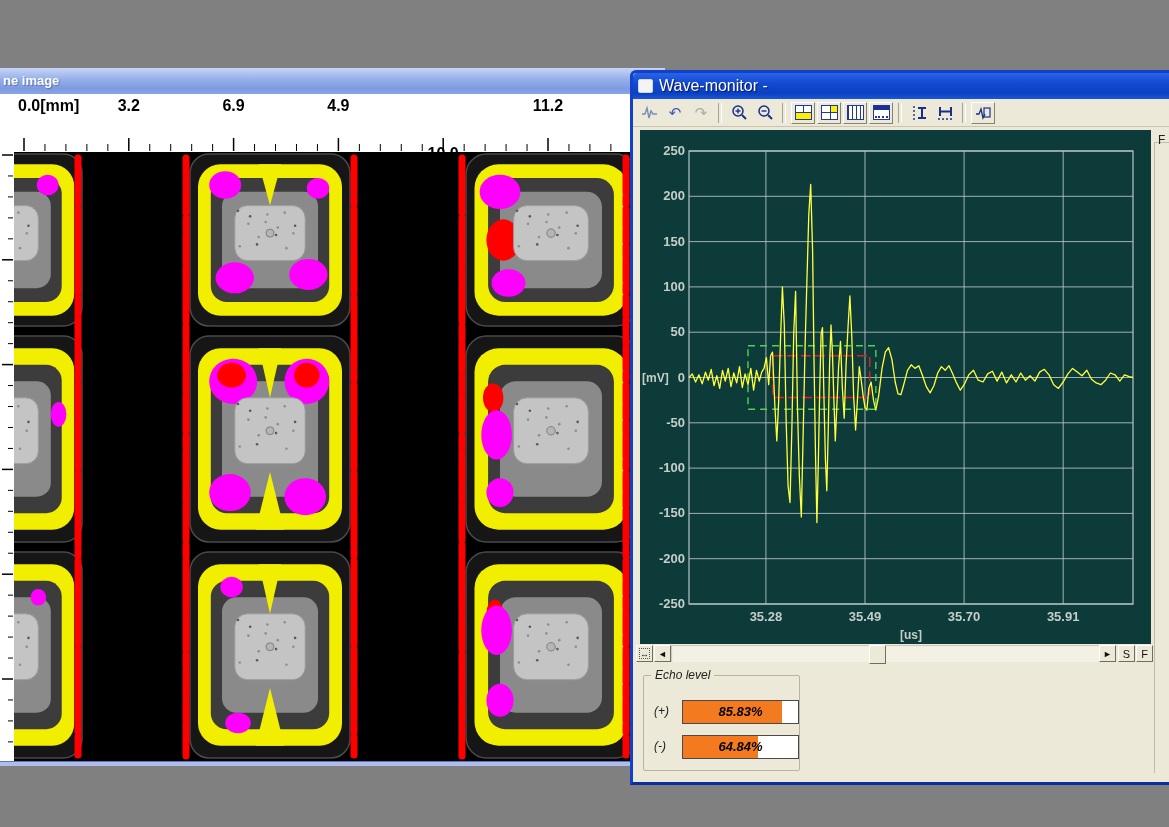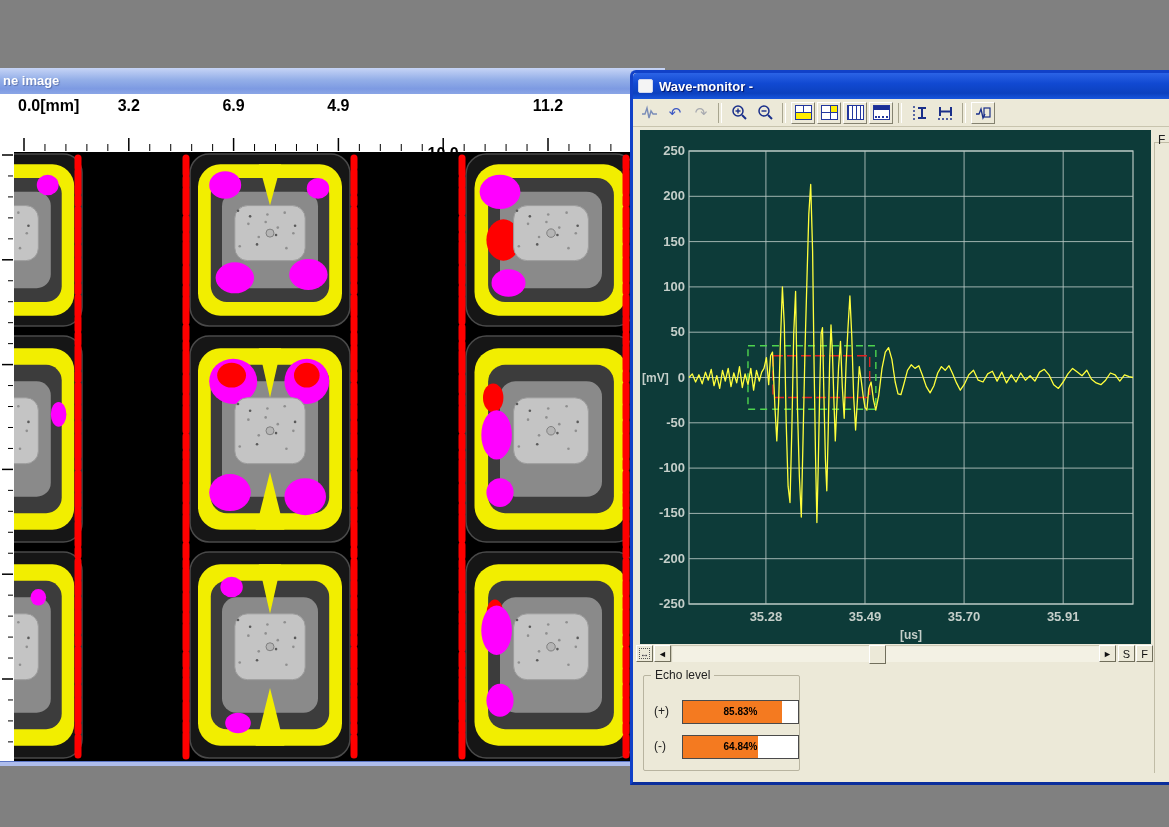--- a/index.html
+++ b/index.html
@@ -20,21 +20,21 @@
   #image-window .bottom-edge{position:absolute;left:0;bottom:0;width:100%;height:4px;background:#aebdec;border-top:1px solid #5a74c4;}
 
   
   #wave-window{position:absolute;left:630px;top:70px;width:539px;height:709px;
      background:#ece9d8;border-left:3px solid #1141c8;border-top:3px solid #1141c8;border-bottom:3px solid #0a2e9c;
      border-top-left-radius:6px;}
   .titlebar-active{position:absolute;left:0;top:0;width:100%;height:26px;
      background:linear-gradient(180deg,#2b63e6 0%,#1149d2 40%,#0c41bf 78%,#1856dd 100%);
      border-top-left-radius:4px;display:flex;align-items:center;}
   .titlebar-active .app-ico{width:13px;height:12px;background:#f4f4f4;border:1px solid #d0d8f0;margin:0 6px 0 5px;border-radius:2px;}
-  .titlebar-active span{color:#fff;font-weight:bold;font-size:13px;text-shadow:1px 1px 1px rgba(0,0,60,.7);}
+  .titlebar-active span{color:#fff;font-weight:normal;font-size:16px;text-shadow:1px 1px 1px rgba(0,0,60,.7);}
 
   #toolbar{position:absolute;left:0;top:26px;width:100%;height:28px;background:#ece9d8;
      border-bottom:1px solid #c8c4ae;display:flex;align-items:center;padding-left:3px;box-sizing:border-box;}
   .tbtn{width:24px;height:22px;background:#ece9d8;border:1px solid transparent;padding:0;margin:0 1px;
      display:flex;align-items:center;justify-content:center;cursor:default;}
   .tbtn.raised{border-top:1px solid #fff;border-left:1px solid #fff;border-right:1px solid #848270;border-bottom:1px solid #848270;}
   .tsep{width:2px;height:20px;margin:0 4px;border-left:1px solid #a8a58f;border-right:1px solid #ffffff;}
   .tb-glyph{font-size:15px;line-height:15px;}
   .lay-ico{position:relative;width:15px;height:13px;border:1px solid #22379e;background:#fff;}
   .lay-ico .yl{position:absolute;background:#ffee00;}
@@ -59,27 +59,27 @@
   #sb-track{position:absolute;left:35px;top:1px;width:428px;height:17px;background:#f3f1e4;
      box-shadow:inset 1px 1px 1px #c9c6b2;}
   #sb-thumb{position:absolute;top:0px;width:15px;height:17px;background:#ece9d8;
      border-top:1px solid #fff;border-left:1px solid #fff;border-right:1px solid #716f5c;border-bottom:1px solid #716f5c;}
   #sb-right{left:463px;}
   #btn-s{left:482px;font-size:11px;}
   #btn-f{left:500px;font-size:11px;}
   .arrow-glyph{font-size:9px;color:#111;}
 
   #echo-area{position:absolute;left:0;top:591px;width:518px;height:115px;background:#ece9d8;}
-  #echo-group{position:absolute;left:10px;top:11px;width:155px;height:94px;border:1px solid #b8b4a0;border-radius:2px;}
+  #echo-group{position:absolute;left:10px;top:11px;width:155px;height:94px;border:1px solid #b8b4a0;border-radius:2px;font-style:italic;}
   #echo-group .gb-label{position:absolute;left:7px;top:-8px;background:#ece9d8;padding:0 4px;font-size:12px;color:#222;}
   .echo-row{position:absolute;left:0;width:100%;height:22px;}
   .echo-sign{position:absolute;left:10px;top:4px;font-size:12px;color:#222;}
   .echo-bar{position:absolute;left:38px;top:0;width:115px;height:22px;background:#ffffff;border:1px solid #4a4a4a;overflow:hidden;}
   .bar-fill{position:absolute;left:0;top:0;height:100%;background:#f47a20;}
-  .bar-text{position:absolute;left:0;top:0;width:100%;text-align:center;font-size:10px;font-weight:bold;color:#000;line-height:22px;}
+  .bar-text{position:absolute;left:0;top:0;width:100%;text-align:center;font-size:13px;font-weight:bold;color:#000;line-height:22px;}
 
   svg text{font-family:"Liberation Sans",sans-serif;}
 </style>
 </head>
 <body>
 
 <div id="desktop">
 
   <div id="image-window">
     <div class="titlebar-inactive">

